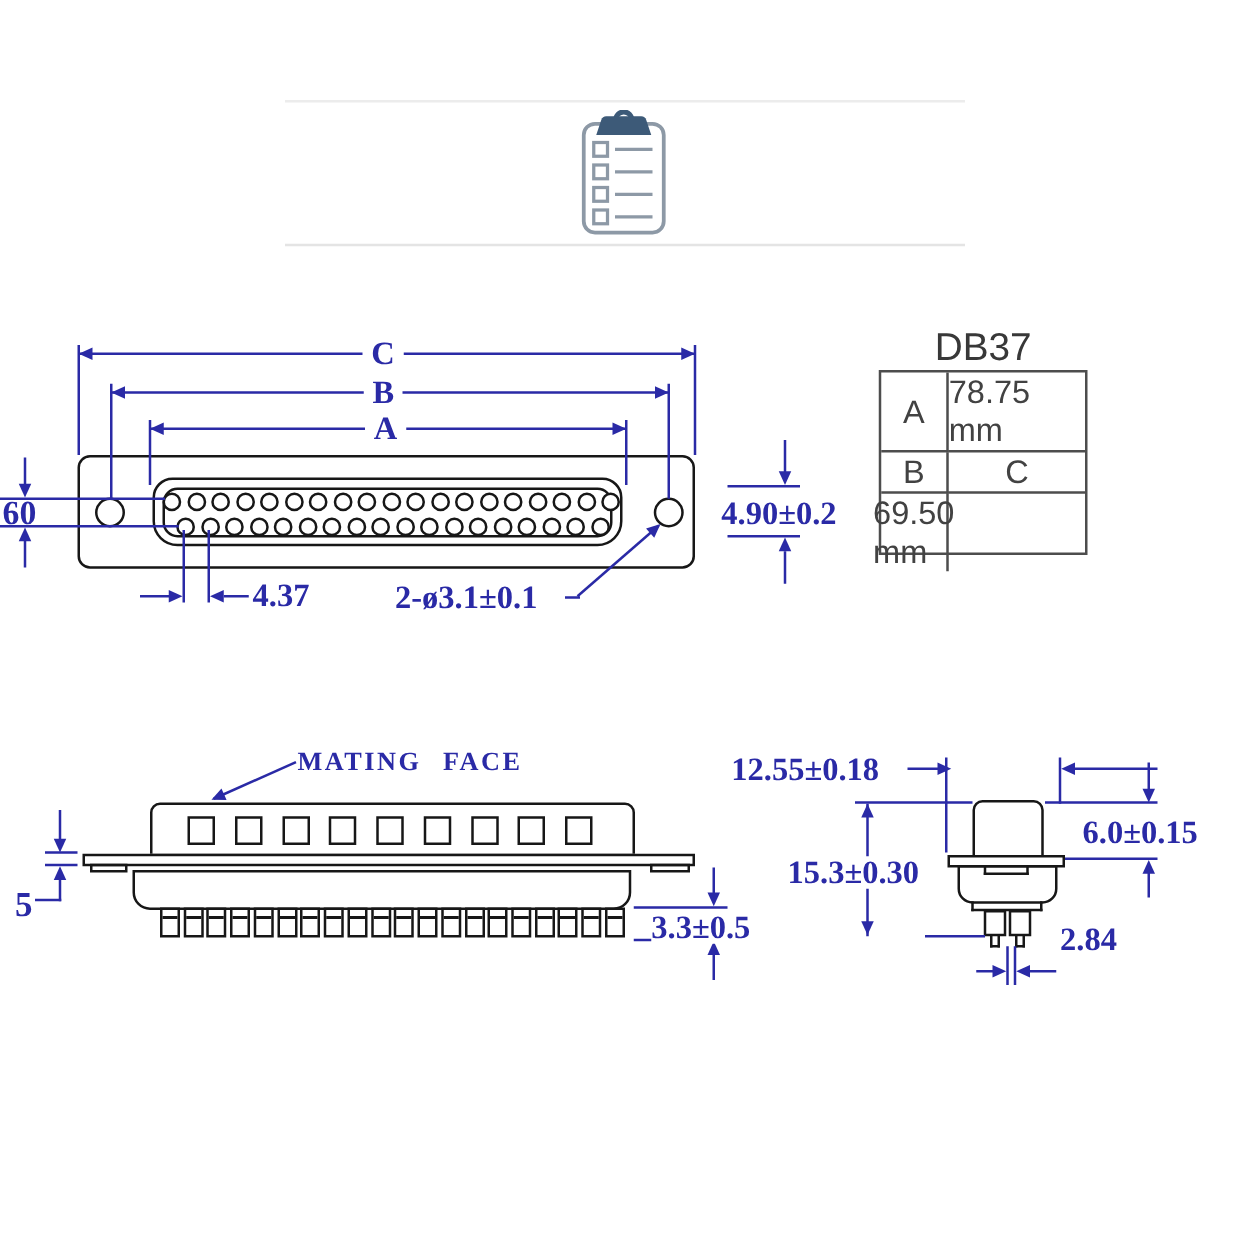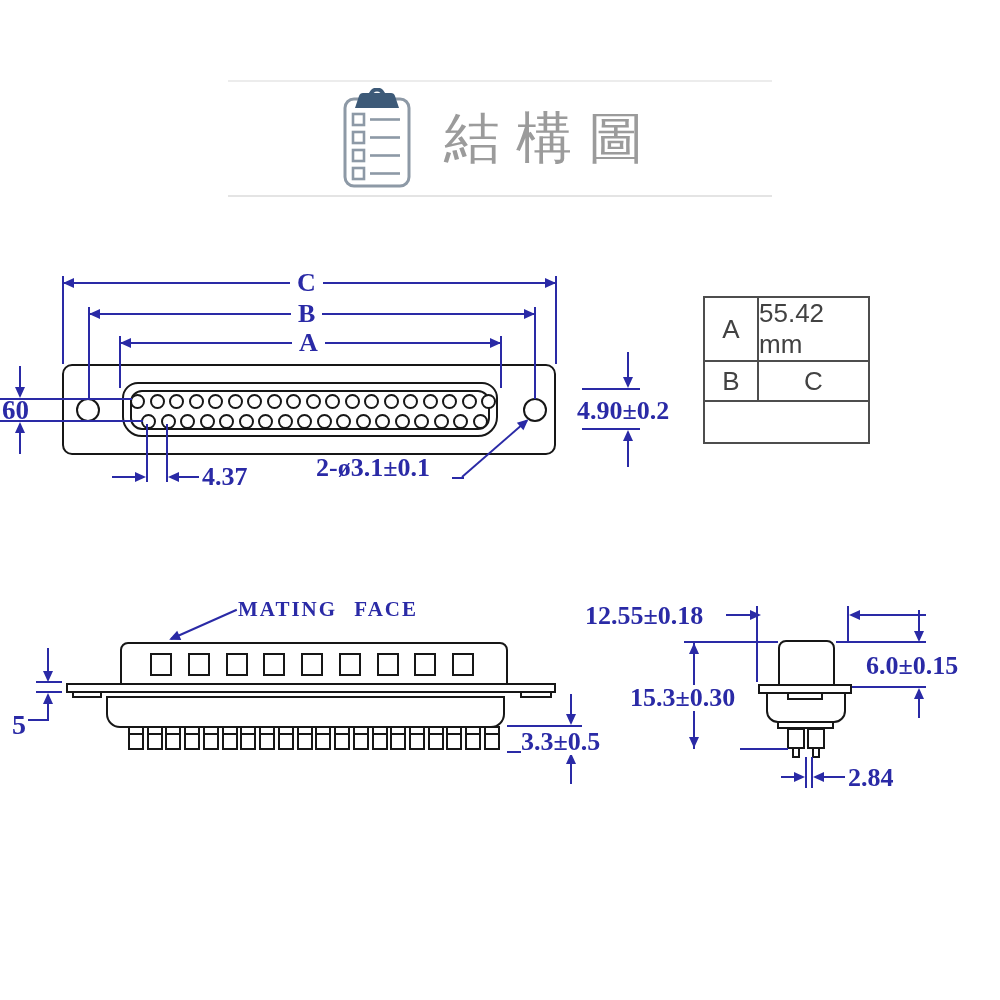--- a/index.html
+++ b/index.html
@@ -57,21 +57,20 @@
         <rect x="13" y="26" width="11" height="11"></rect>
           <line x1="30" y1="31.5" x2="60" y2="31.5"></line>
         <rect x="13" y="44" width="11" height="11"></rect>
           <line x1="30" y1="49.5" x2="60" y2="49.5"></line>
         <rect x="13" y="62" width="11" height="11"></rect>
           <line x1="30" y1="67.5" x2="60" y2="67.5"></line>
         <rect x="13" y="80" width="11" height="11"></rect>
           <line x1="30" y1="85.5" x2="60" y2="85.5"></line>
       </g>
     </svg>
-    <span class="band-title">結構圖</span>
   </div>
 
   <div>
     <div class="s" style="left:62px;top:364px;width:494px;height:91px;border-radius:10px;"></div>
     <div class="s" style="left:76px;top:398px;width:24px;height:24px;border-radius:50%;"></div>
     <div class="s" style="left:523px;top:398px;width:24px;height:24px;border-radius:50%;"></div>
     <div class="s" style="left:122px;top:382px;width:376px;height:55px;border-radius:16px 16px 20px 20px;"></div>
     <div class="s" style="left:130px;top:390px;width:360px;height:40px;border-radius:12px;"></div>
     <div class="row row-circ" style="left:130px;top:394px;width:366px;height:15px;">
         <i></i>
@@ -148,40 +147,42 @@
     <div class="t" style="left:2px;top:397px;font-size:27px;">60</div>
 
     <div class="v" style="left:146px;top:424px;height:58px;"></div>
     <div class="v" style="left:166px;top:424px;height:58px;"></div>
     <div class="h" style="left:112px;top:476px;width:24px;"></div>
     <div class="tr" style="left:135px;top:472px;"></div>
     <div class="tl" style="left:168px;top:472px;"></div>
     <div class="h" style="left:179px;top:476px;width:20px;"></div>
     <div class="t" style="left:202px;top:464px;">4.37</div>
 
-    <div class="t" style="left:316px;top:455px;">2-ø3.1±0.1</div>
+    <div class="t" style="left:316px;top:465px;">2-ø3.1±0.1</div>
     <div class="h" style="left:452px;top:477px;width:12px;"></div>
     <div class="h leader" style="left:462px;top:476px;width:86px;transform:rotate(-41deg);transform-origin:left center;">
         <i class="ahr"></i>
       </div>
 
     <div class="h" style="left:582px;top:388px;width:58px;"></div>
     <div class="h" style="left:582px;top:428px;width:58px;"></div>
     <div class="v" style="left:627px;top:352px;height:26px;"></div>
     <div class="td" style="left:623px;top:377px;"></div>
     <div class="v" style="left:627px;top:441px;height:26px;"></div>
     <div class="tu" style="left:623px;top:430px;"></div>
     <div class="t" style="left:577px;top:398px;">4.90±0.2</div>
   </div>
 
+  <div class="spec-title">DB37</div>
   <div class="spec">
     <div>A</div>
-    <div>55.42 mm</div>
+    <div>78.75 mm</div>
     <div>B</div>
     <div>C</div>
+    <div>69.50 mm</div>
   </div>
 
   <div>
     <div class="s" style="left:120px;top:642px;width:388px;height:43px;border-radius:8px 8px 0 0;"></div>
     <div class="row row-sq" style="left:150px;top:653px;width:324px;height:23px;">
         <i></i>
         <i></i>
         <i></i>
         <i></i>
         <i></i>
@@ -273,16 +274,16 @@
     <div class="tu" style="left:689px;top:643px;"></div>
     <div class="td" style="left:689px;top:737px;"></div>
     <div class="t" style="left:630px;top:685px;background:#fff;padding-right:4px;">15.3±0.30</div>
 
     <div class="v" style="left:805px;top:757px;height:31px;"></div>
     <div class="v" style="left:811px;top:757px;height:31px;"></div>
     <div class="h" style="left:781px;top:776px;width:14px;"></div>
     <div class="tr" style="left:794px;top:772px;"></div>
     <div class="tl" style="left:813px;top:772px;"></div>
     <div class="h" style="left:824px;top:776px;width:21px;"></div>
-    <div class="t" style="left:848px;top:765px;">2.84</div>
+    <div class="t" style="left:848px;top:739px;">2.84</div>
   </div>
 
 </div>
 
 </body></html>

